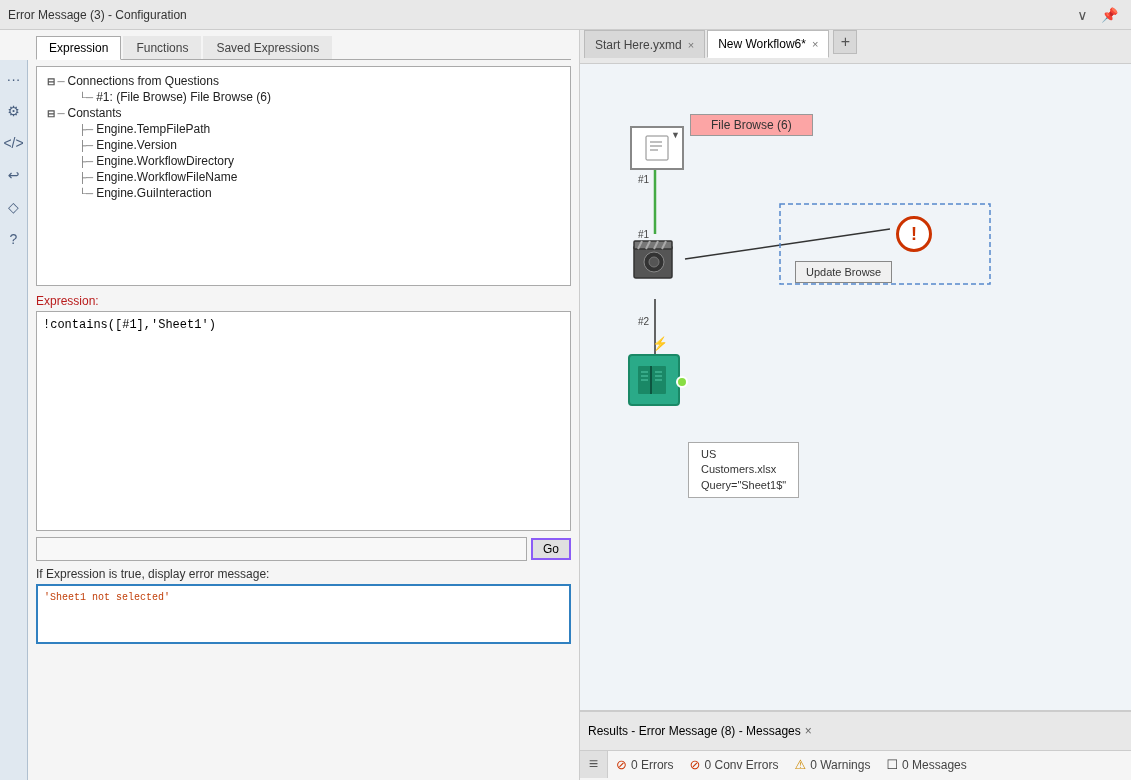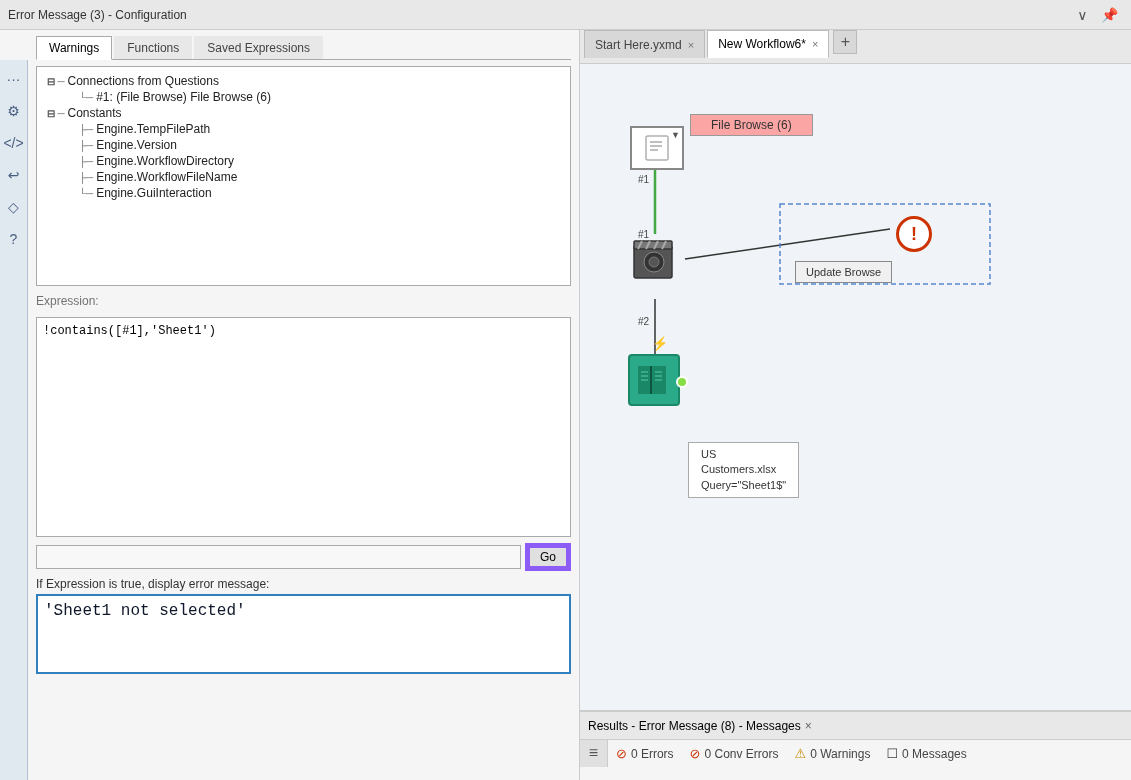--- a/index.html
+++ b/index.html
@@ -145,22 +145,22 @@
     .tree-expand {
       color: #555;
       font-size: 10px;
       margin-right: 2px;
       font-weight: bold;
     }
 
     
     .section-label {
       font-size: 12px;
-      color: #737373;
-      margin: 8px 0 9px;
+      color: #b91c1c;
+      margin: 8px 0 3px;
     }
     .expression-box {
       border: 1px solid #aaa;
       background: #fff;
       padding: 6px;
       height: 220px;
       overflow: auto;
       font-family: 'Courier New', monospace;
       font-size: 12px;
       color: #000;
@@ -179,40 +179,40 @@
       flex: 1;
       height: 24px;
       border: 1px solid #aaa;
       background: #f8f8f8;
       padding: 0 4px;
       font-size: 12px;
     }
     .go-btn {
       padding: 2px 10px;
       background: #e0e0e0;
-      border: 5px solid #8b5cf6;
+      border: 2px solid #8b5cf6;
       cursor: pointer;
       font-size: 12px;
     }
 
     
     .error-label {
       font-size: 12px;
       color: #333;
       margin: 6px 0 3px;
     }
     .error-input {
       border: 2px solid #3080c0;
       background: #fff;
       padding: 6px;
-      height: 80px;
+      height: 60px;
       overflow: auto;
       font-family: 'Courier New', monospace;
-      font-size: 16px;
-      color: #0f172a;
+      font-size: 10px;
+      color: #c2410c;
       width: 100%;
       resize: none;
     }
 
     
     .right-panel {
       flex: 1;
       display: flex;
       flex-direction: column;
       background: #f8f8f8;
@@ -345,21 +345,21 @@
     .results-panel {
       height: 70px;
       background: #f5f5f5;
       border-top: 2px solid #ccc;
     }
     .results-header {
       display: flex;
       align-items: center;
       background: #e8e8e8;
       border-bottom: 1px solid #ccc;
-      height: 28px;
+      height: 39px;
       padding: 0 8px;
       font-size: 12px;
       gap: 4px;
     }
     .results-close {
       cursor: pointer;
       color: #666;
     }
     .results-stats {
       display: flex;
@@ -499,21 +499,21 @@
       <div class="sidebar-icon-btn">⚙</div>
       <div class="sidebar-icon-btn">&lt;/&gt;</div>
       <div class="sidebar-icon-btn">↩</div>
       <div class="sidebar-icon-btn">◇</div>
       <div class="sidebar-icon-btn">?</div>
     </div>
 
     <div class="left-content">
 
       <div class="tabs-bar">
-        <div class="tab active">Warnings</div>
+        <div class="tab active">Expression</div>
         <div class="tab">Functions</div>
         <div class="tab">Saved Expressions</div>
       </div>
 
       <div class="tree-container">
         <div class="tree-item tree-indent-1">
           <span class="tree-expand">⊟</span>
           <span class="tree-connector">─</span>
           <span>Connections from Questions</span>
         </div>

